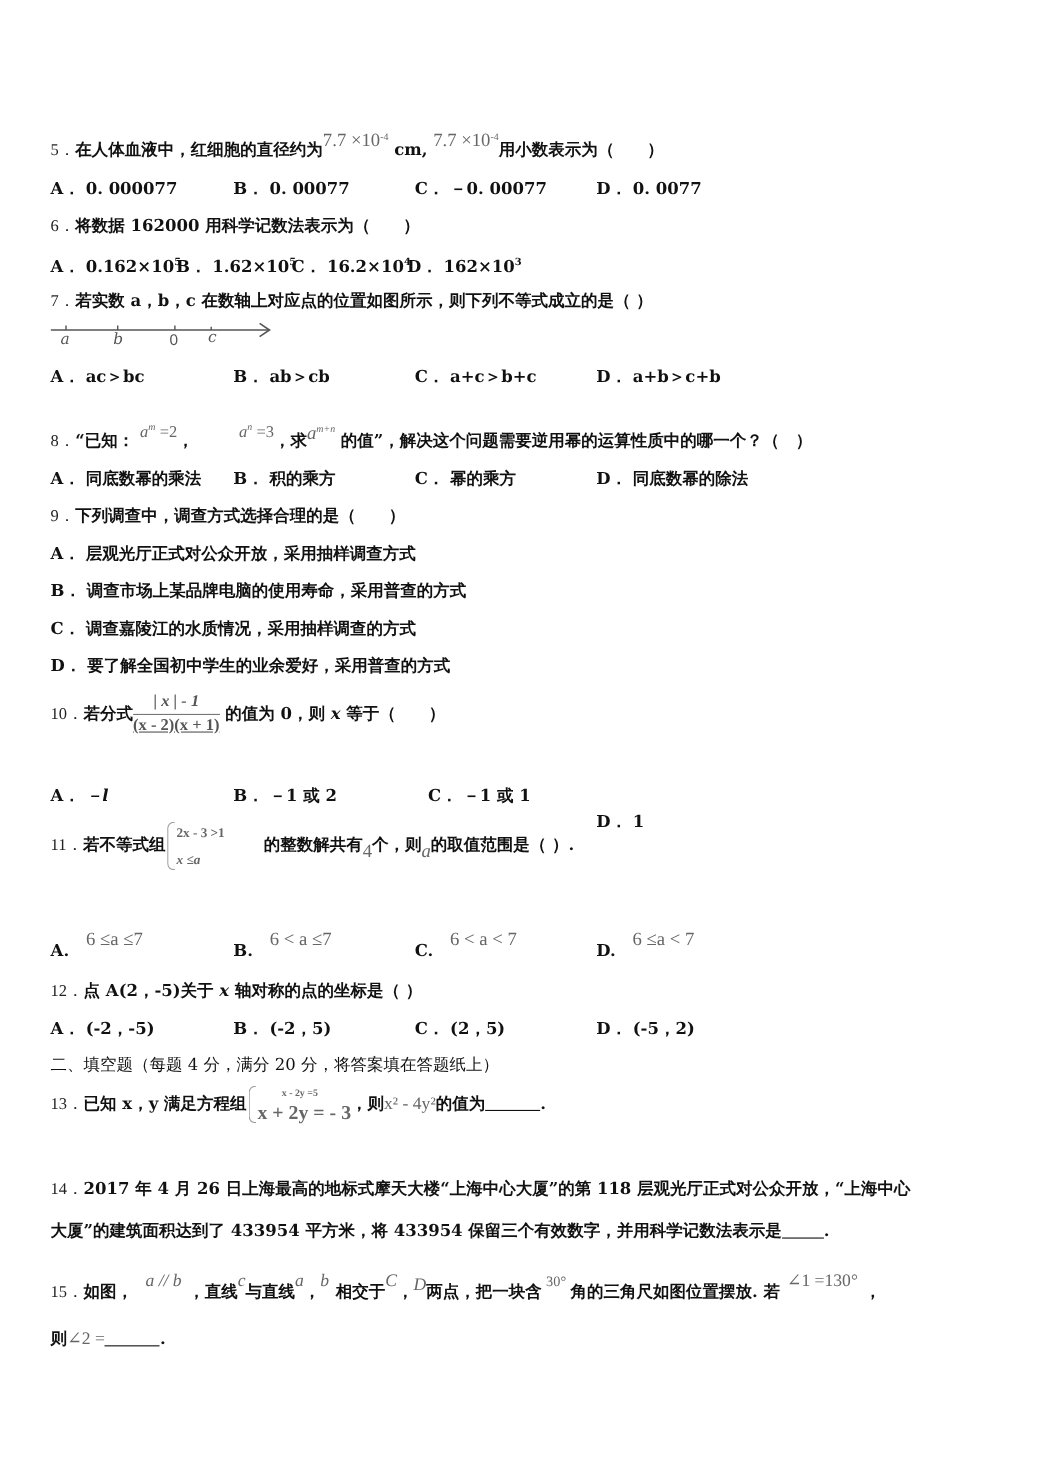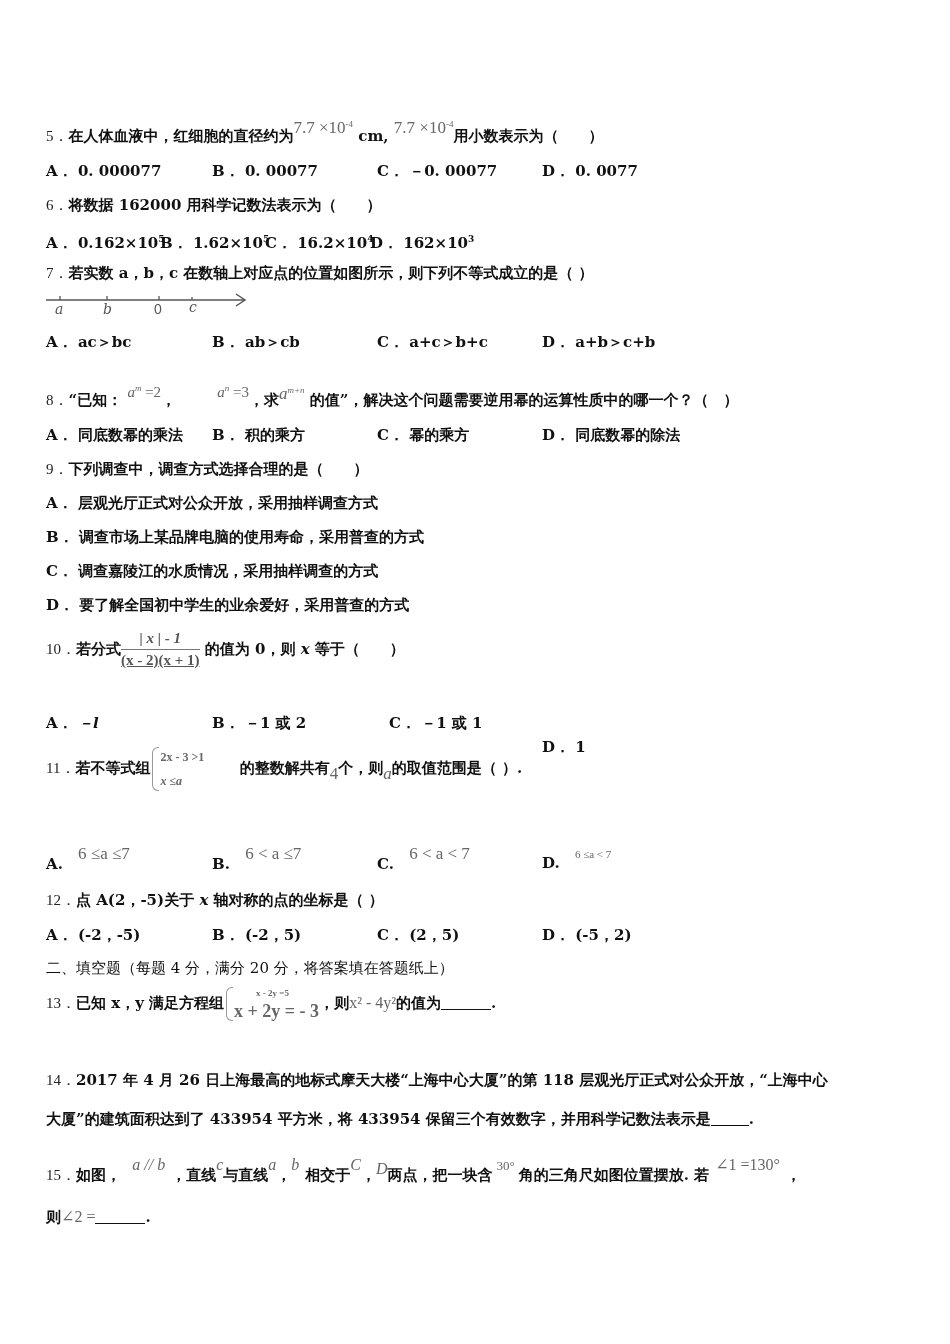--- a/index.html
+++ b/index.html
@@ -94,21 +94,21 @@
 <div class="opt" style="left:389px;top:713px;"><span>C．</span> <span>－1 或 1</span></div>
 <div class="opt" style="left:542px;top:713px;margin-top:24px;"><span>D．</span> <span>1</span></div>
 
 <div class="ln b" style="top:745px;line-height:normal;">
   <span class="num">11．</span><span>若不等式组</span><span class="brace-sys" style="font-size:12px;line-height:24px;width:70px;"><span style="display:block;">2x - 3 &gt;1</span><span style="display:block;font-style:italic;">x ≤a</span></span>
   <span style="margin-left:4px;">的整数解共有</span><span class="math" style="font-size:17px;vertical-align:-6px;">4</span><span>个，则</span><span class="math mi" style="font-size:17px;vertical-align:-6px;">a</span><span>的取值范围是（ ）.</span>
 </div>
 <div class="opt" style="left:46px;top:844px;"><span>A.</span> <span class="math" style="font-size:17px;vertical-align:10px;margin-left:10px;">6 ≤a ≤7</span></div>
 <div class="opt" style="left:212px;top:844px;"><span>B.</span> <span class="math" style="font-size:17px;vertical-align:10px;margin-left:10px;">6 &lt; a ≤7</span></div>
 <div class="opt" style="left:377px;top:844px;"><span>C.</span> <span class="math" style="font-size:17px;vertical-align:10px;margin-left:10px;">6 &lt; a &lt; 7</span></div>
-<div class="opt" style="left:542px;top:844px;"><span>D.</span> <span class="math" style="font-size:11px;vertical-align:10px;margin-left:10px;">6 ≤a &lt; 7</span></div>
+<div class="opt" style="left:542px;top:844px;"><span>D.</span> <span class="math" style="font-size:17px;vertical-align:10px;margin-left:10px;">6 ≤a &lt; 7</span></div>
 
 <div class="ln b" style="top:890px;">
   <span class="num">12．</span><span>点 A(2，-5)关于</span> <span class="mi">x</span> <span>轴对称的点的坐标是（ ）</span>
 </div>
 <div class="opt" style="left:46px;top:925px;"><span>A．</span> <span>(-2，-5)</span></div>
 <div class="opt" style="left:212px;top:925px;"><span>B．</span> <span>(-2，5)</span></div>
 <div class="opt" style="left:377px;top:925px;"><span>C．</span> <span>(2，5)</span></div>
 <div class="opt" style="left:542px;top:925px;"><span>D．</span> <span>(-5，2)</span></div>
 
 <div class="ln" style="top:958px;">二、填空题（每题 4 分，满分 20 分，将答案填在答题纸上）</div>

